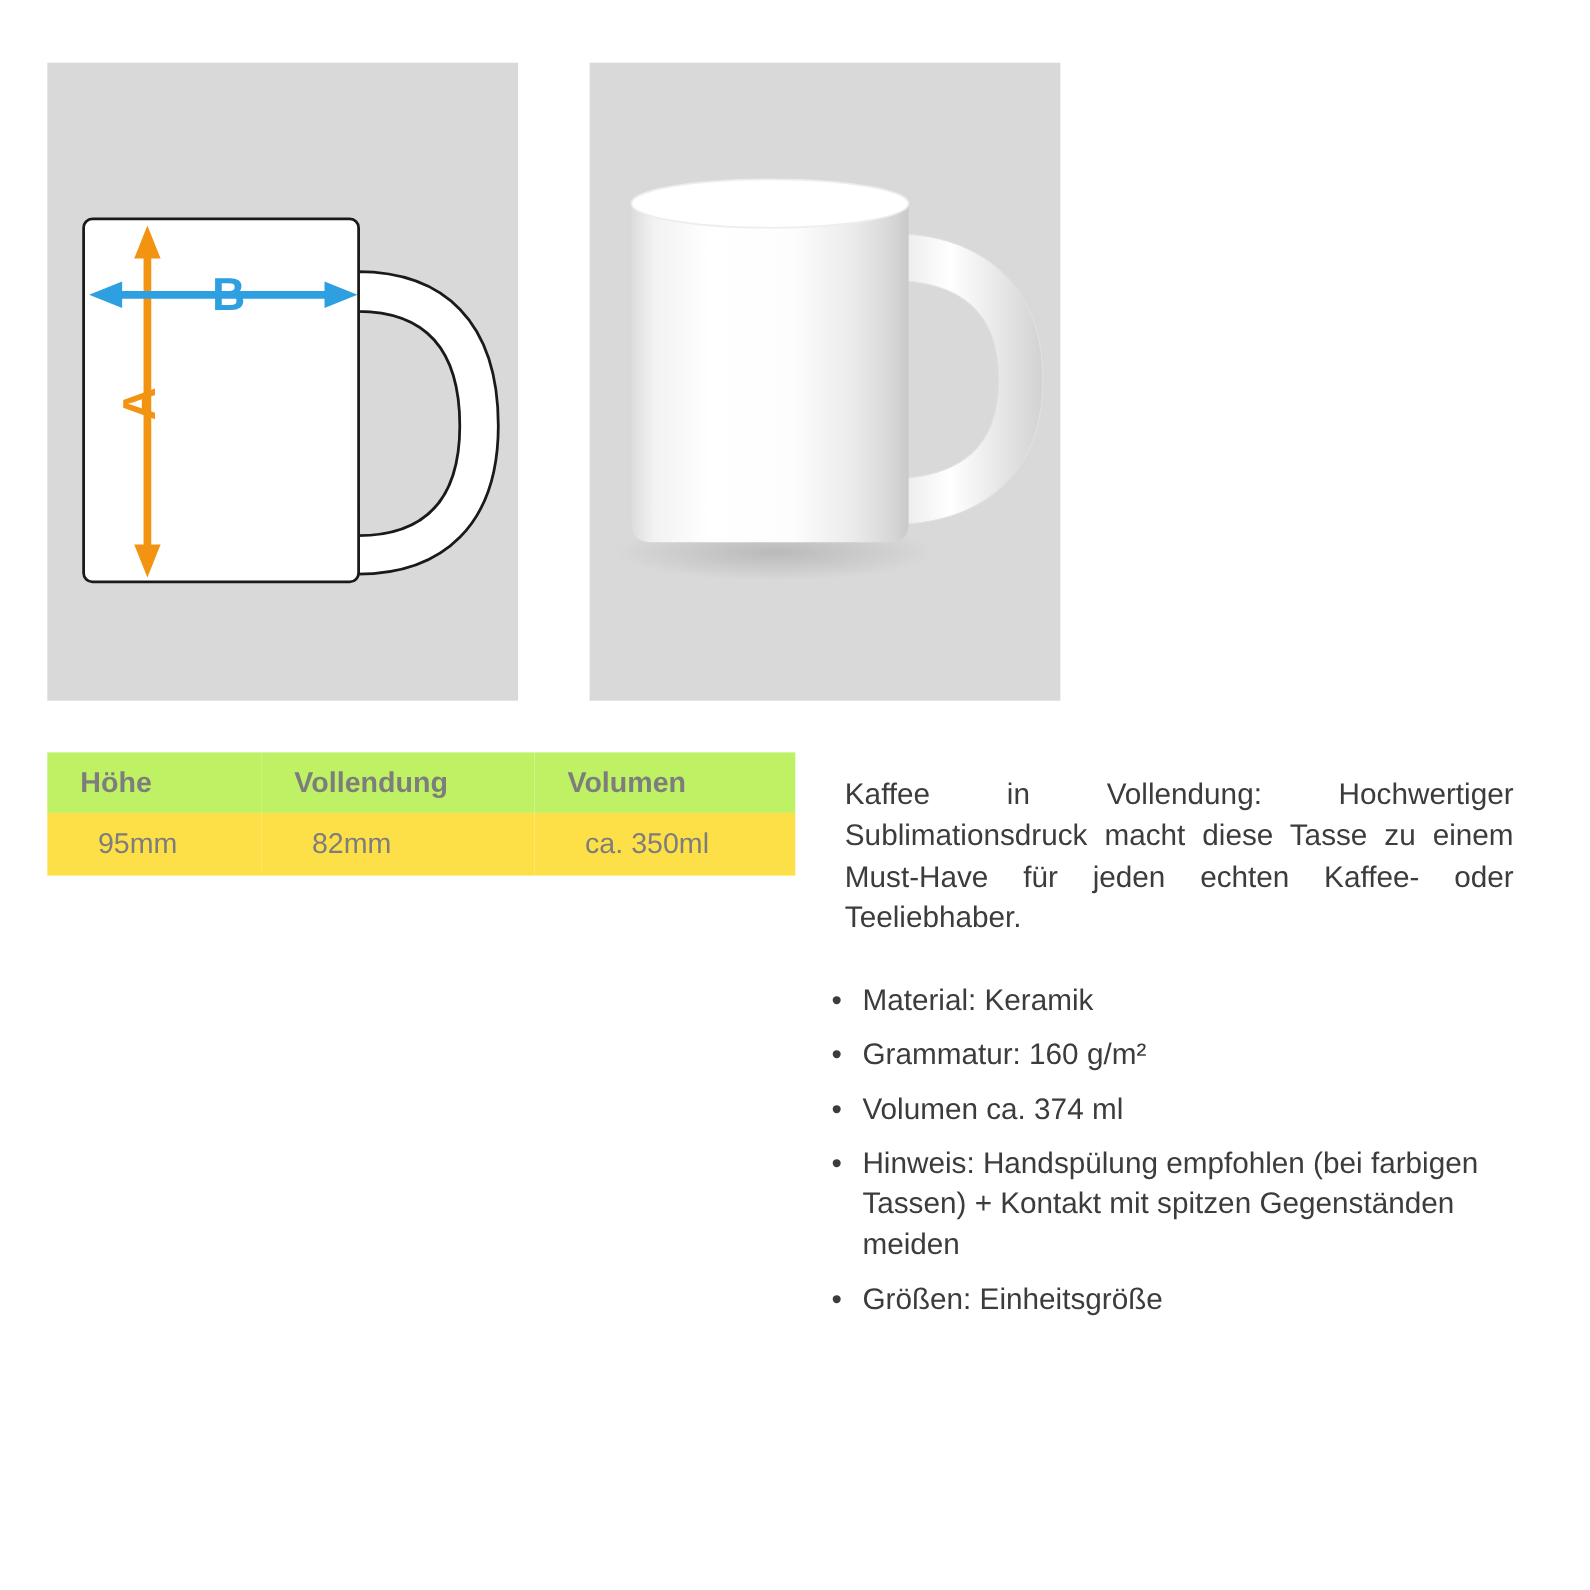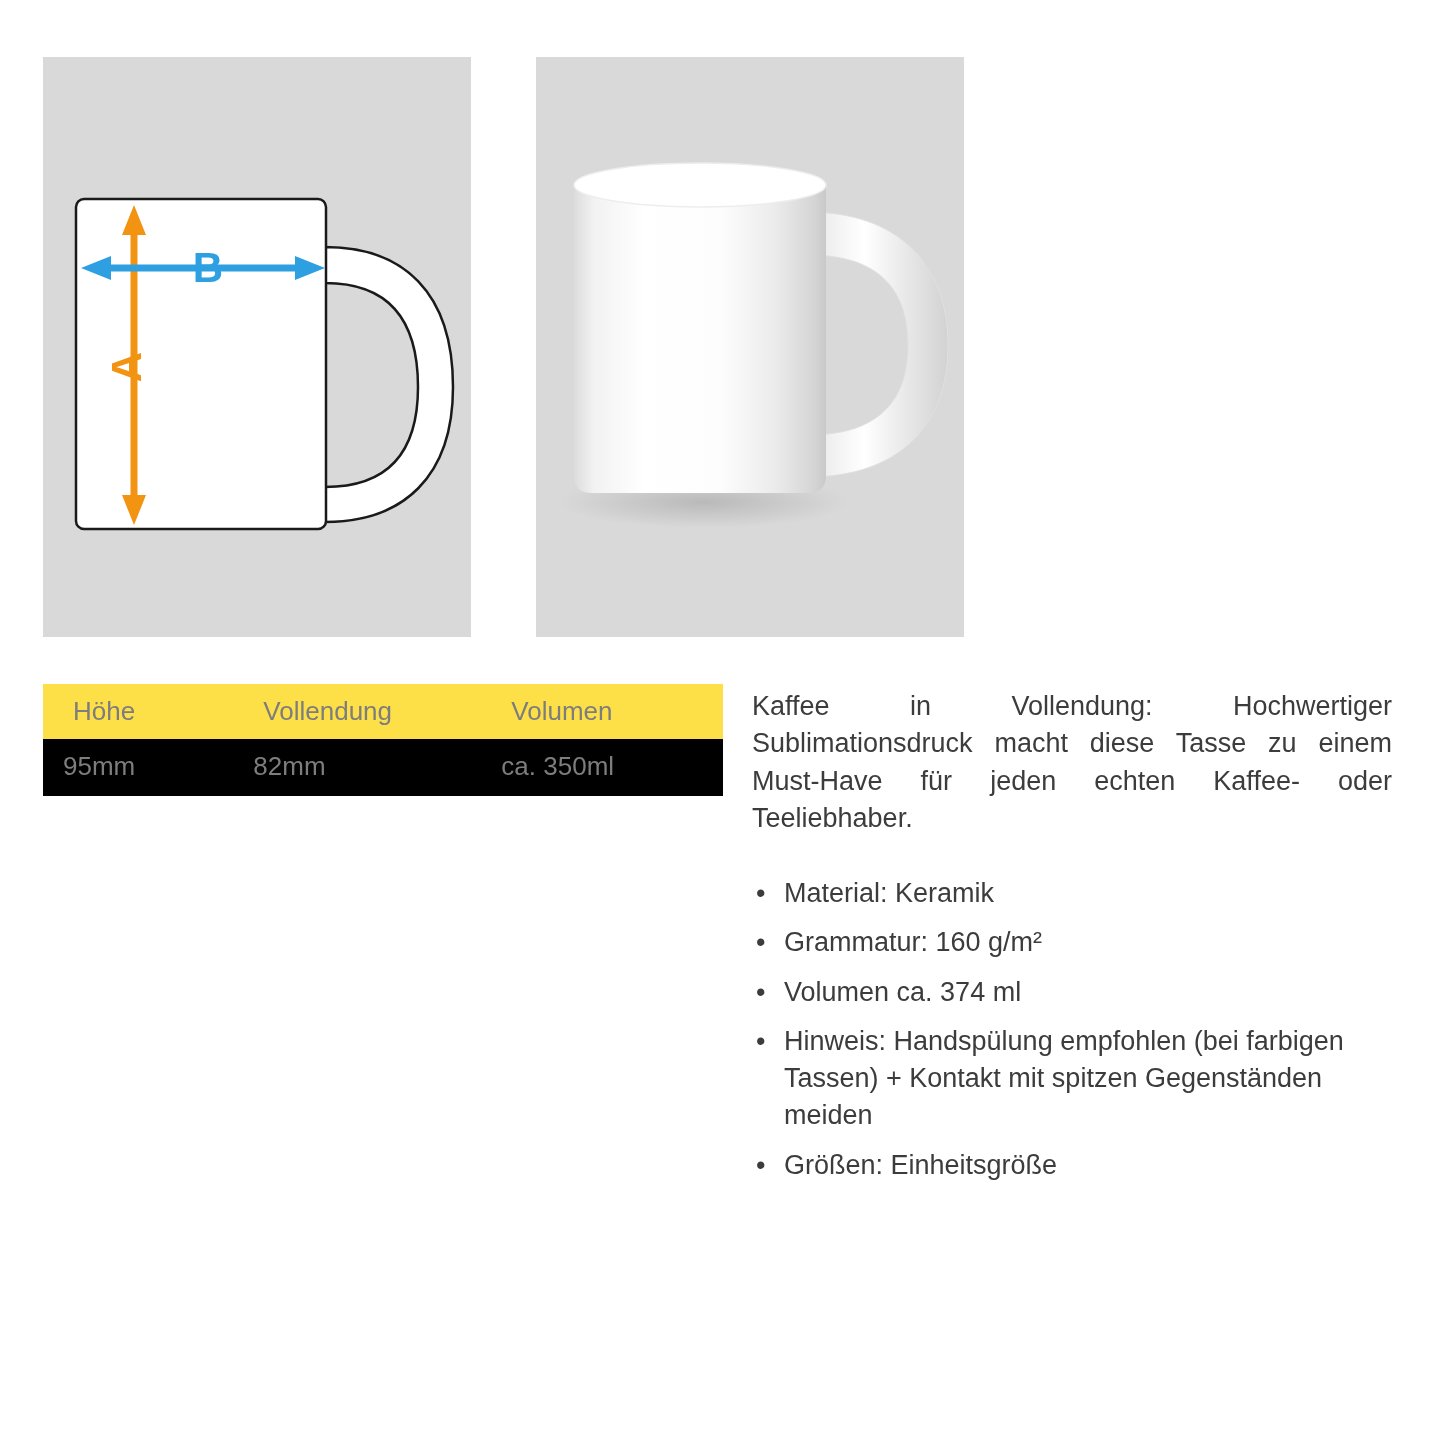--- a/index.html
+++ b/index.html
@@ -56,45 +56,45 @@
   .spec-table {
     position: absolute;
     left: 43px;
     top: 684px;
     width: 680px;
     font-size: 26px;
     color: #7d7d7d;
     border-collapse: collapse;
   }
   .spec-table tr.header-row td {
+    background: #bef264;
+    padding: 12px 0 12px 30px;
+    font-weight: 700;
+  }
+  .spec-table tr.value-row td {
     background: #fde047;
-    padding: 12px 0 12px 30px;
-    font-weight: 400;
-  }
-  .spec-table tr.value-row td {
-    background: #000000;
-    padding: 12px 0 14px 20px;
+    padding: 12px 0 14px 46px;
     font-weight: 400;
   }
   .spec-table td.col-1 { width: 190px; }
   .spec-table td.col-2 { width: 245px; }
   .spec-table td.col-3 { width: 245px; }
 
   
   .description {
     position: absolute;
     left: 752px;
     top: 688px;
     width: 640px;
     font-size: 27px;
     line-height: 1.38;
     color: #3c3c3c;
   }
   .description p {
-    margin: 0;
+    margin: 16px;
     text-align: justify;
     text-align-last: left;
     hyphens: manual;
   }
   .bullets {
     list-style: none;
     margin: 38px 0 0 0;
     padding: 0;
   }
   .bullets li {

